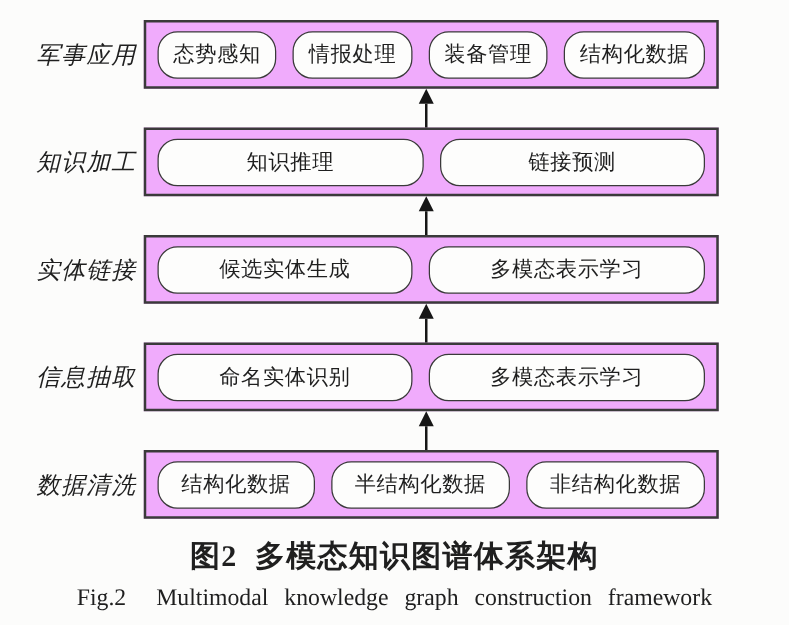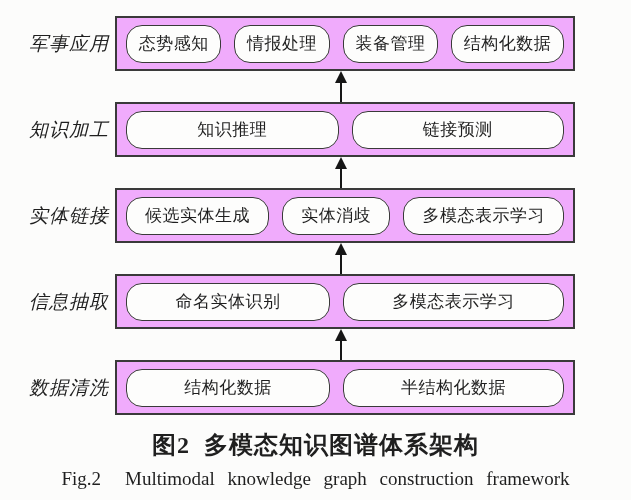--- a/index.html
+++ b/index.html
@@ -90,21 +90,20 @@
   <div class="up-arrow">
           <div class="head"></div>
           <div class="shaft"></div>
         </div>
       </div>
 
   <div class="layer">
     <div class="layer-label">实体链接</div>
     <div class="layer-box">
           <div class="pill">候选实体生成</div>
-          <div class="pill">实体消歧</div>
           <div class="pill">多模态表示学习</div>
         </div>
   <div class="up-arrow">
           <div class="head"></div>
           <div class="shaft"></div>
         </div>
       </div>
 
   <div class="layer">
     <div class="layer-label">信息抽取</div>
@@ -116,20 +115,21 @@
           <div class="head"></div>
           <div class="shaft"></div>
         </div>
       </div>
 
   <div class="layer">
     <div class="layer-label">数据清洗</div>
     <div class="layer-box">
           <div class="pill">结构化数据</div>
           <div class="pill">半结构化数据</div>
+          <div class="pill">非结构化数据</div>
         </div>
   <div class="up-arrow">
           <div class="head"></div>
           <div class="shaft"></div>
         </div>
       </div>
 </div>
 
   <div class="caption-cn">
     <span class="num">图2</span><span>多模态知识图谱体系架构</span>

